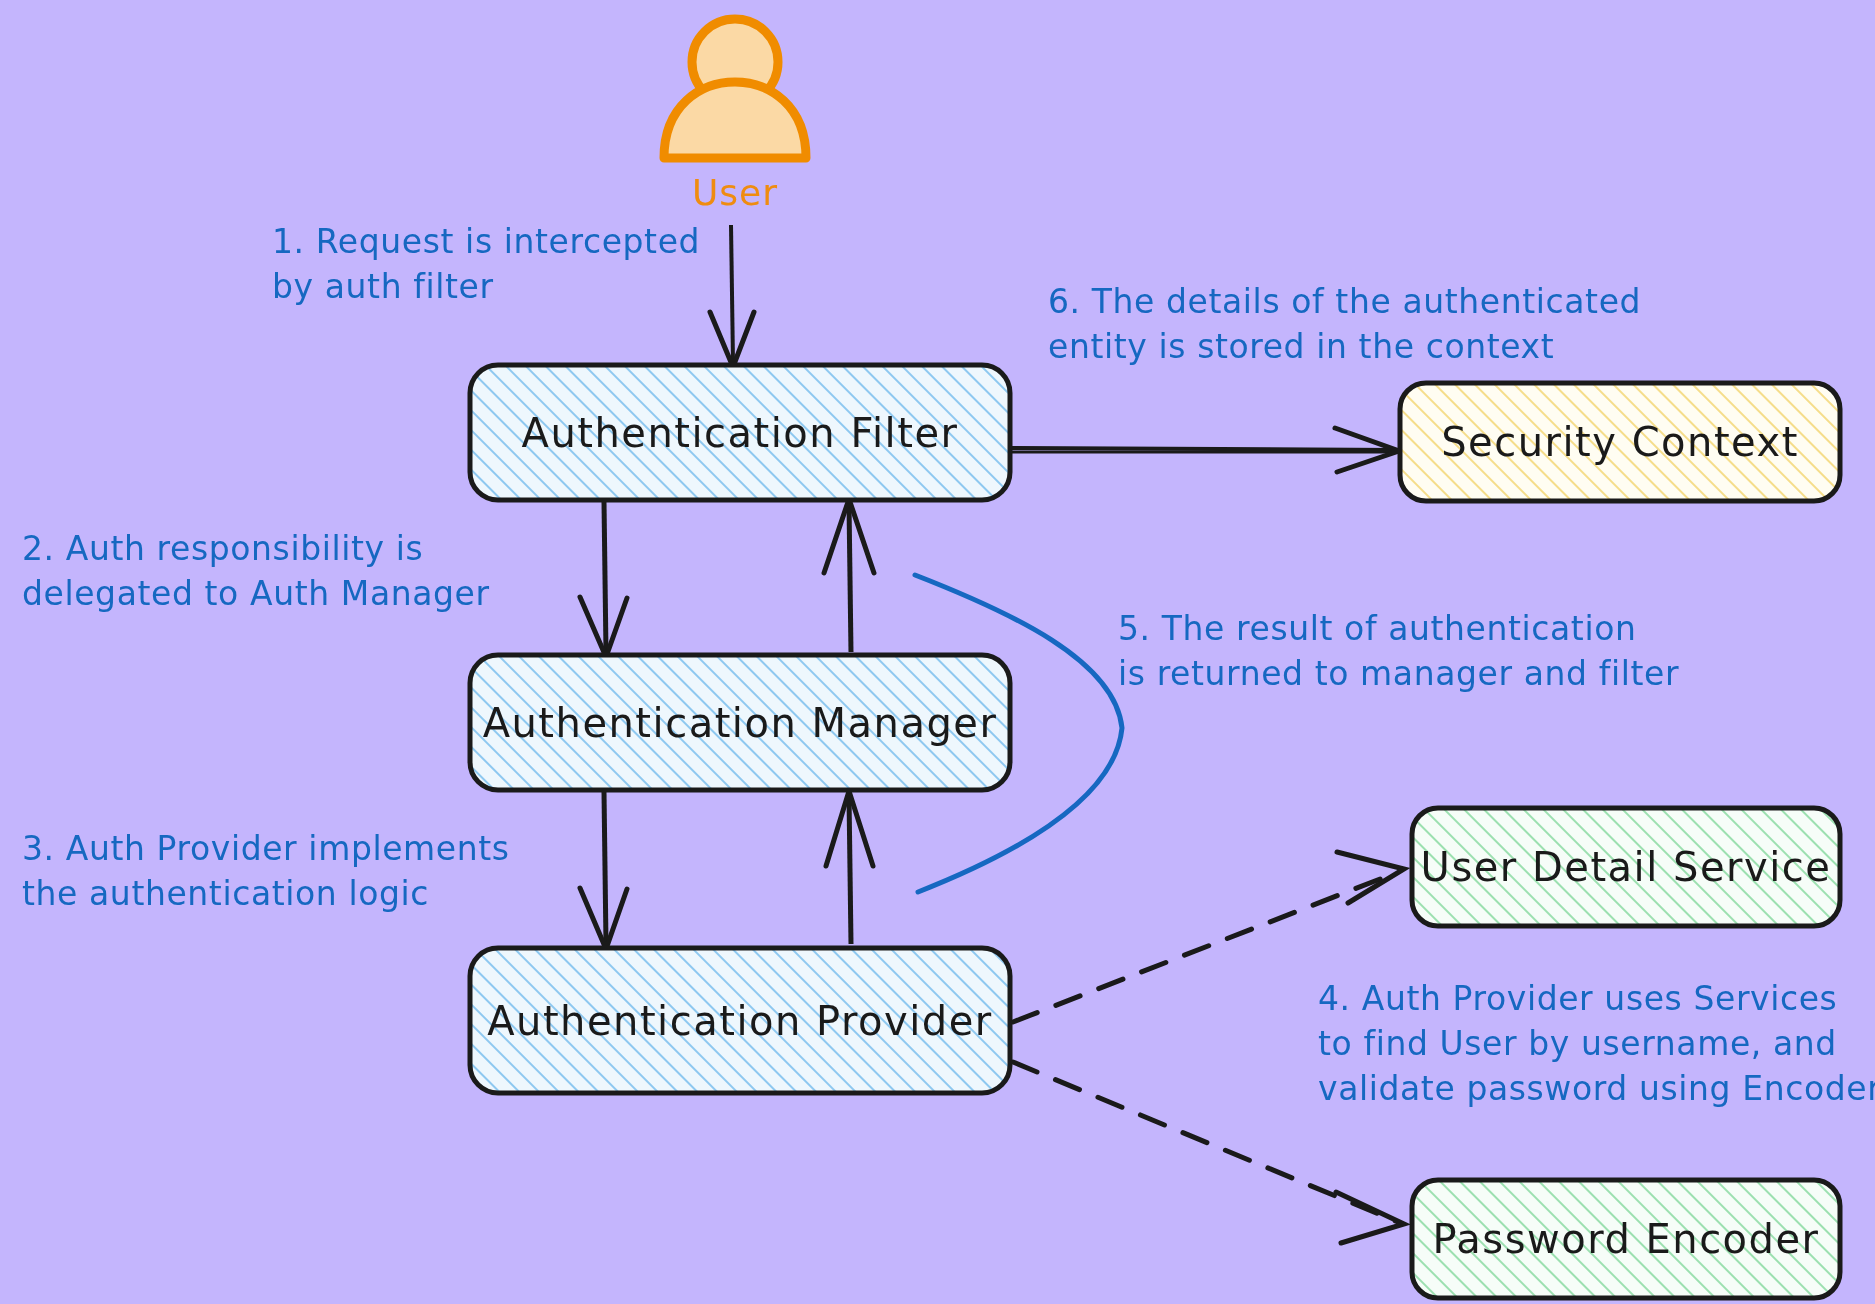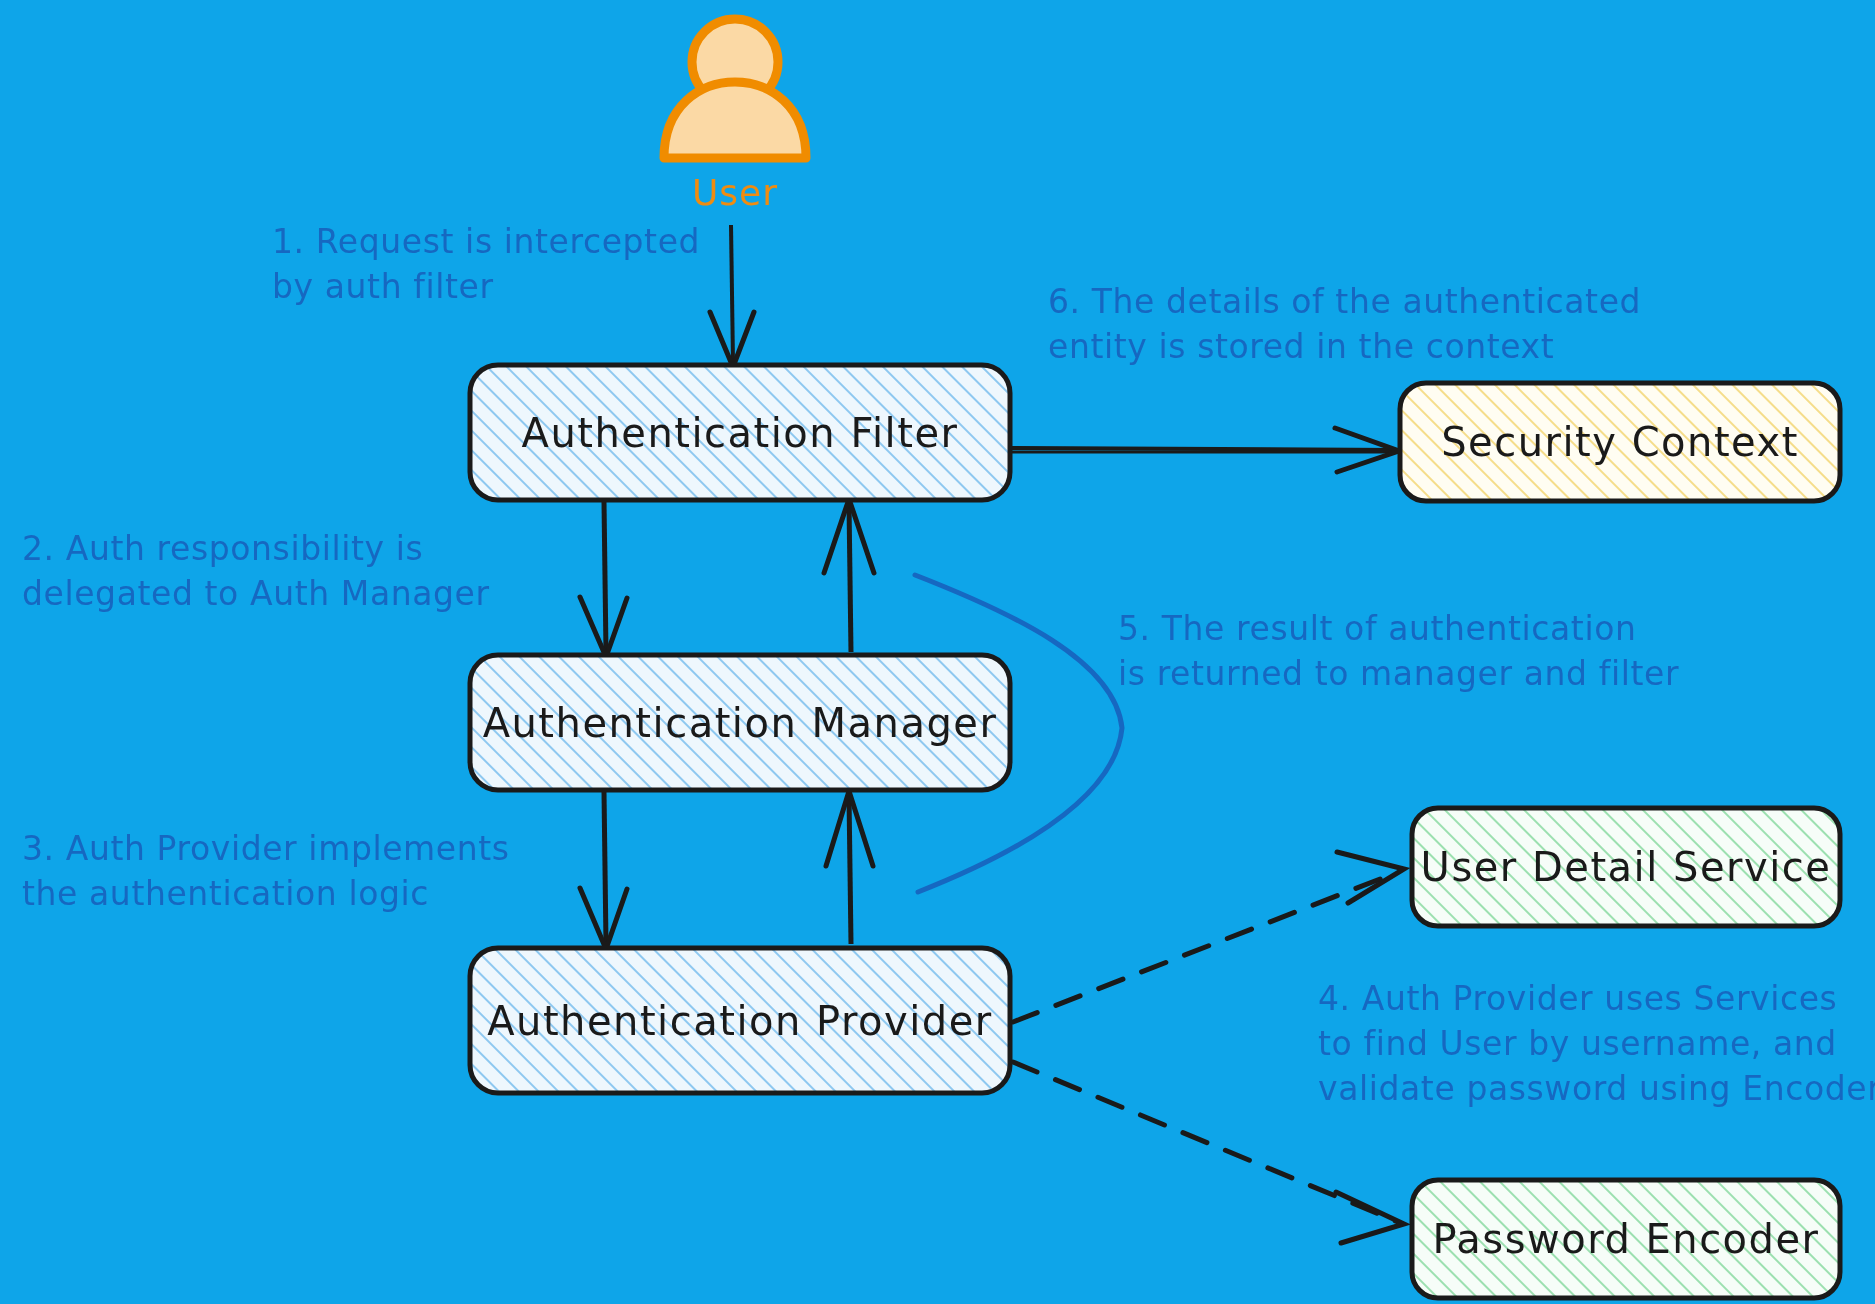--- a/index.html
+++ b/index.html
@@ -1,18 +1,18 @@
 <!DOCTYPE html>
 <html><head>
 <meta charset="utf-8">
 <style>
   html,body{margin:0;padding:0;background:#ffffff;}
   body{width:1875px;height:1304px;overflow:hidden;
        font-family:"DejaVu Sans",sans-serif;}
-  #stage{position:relative;width:1875px;height:1304px;background:#0ea5e9;}
+  #stage{position:relative;width:1875px;height:1304px;background:#c4b5fd;}
   svg#canvas{position:absolute;left:0;top:0;width:1875px;height:1304px;}
   .node-label{
     font-family:"DejaVu Sans",sans-serif;
     font-size:40px; fill:#1a1a1a; letter-spacing:1.5px;
     text-anchor:middle; dominant-baseline:middle;
   }
   .note-text{
     font-family:"DejaVu Sans",sans-serif;
     font-size:33px; fill:#1668c1; letter-spacing:0.6px;
   }

